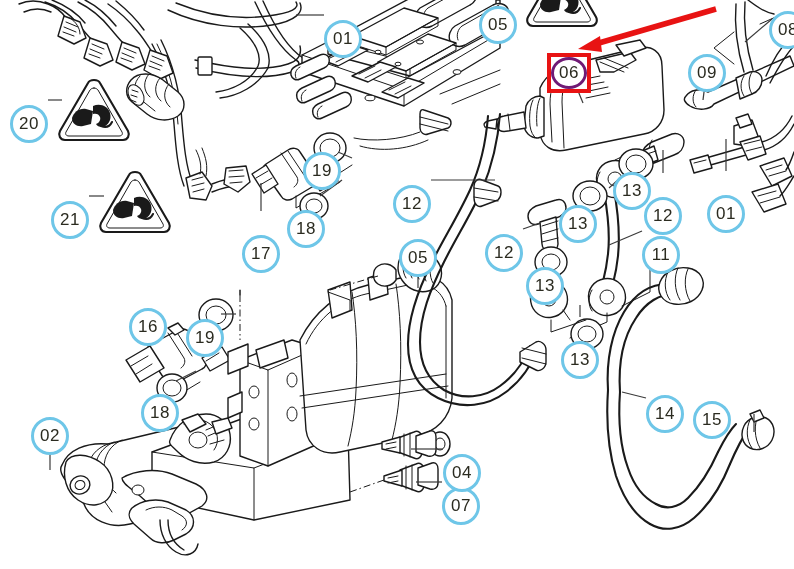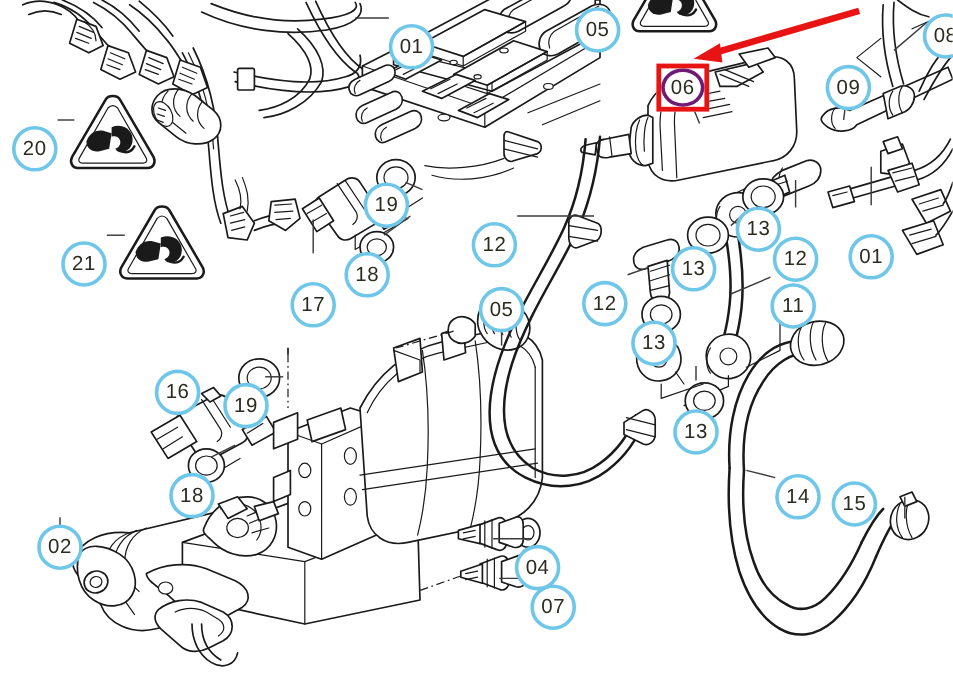--- a/index.html
+++ b/index.html
@@ -594,27 +594,27 @@
     <g>
       <line x1="716" y1="9" x2="592" y2="45" stroke="#e81313" stroke-width="5.5" stroke-linecap="butt"></line>
       <polygon points="578,49 600,36 602,52" fill="#e81313"></polygon>
     </g>
   </svg>
 
   <div id="overlay">
       <div class="callout" style="left: 343px; top: 15px;">
         <span class="cinner">01</span>
       </div>
-      <div class="callout" style="left: 50px; top: 432px;">
+      <div class="callout" style="left: 50px; top: 412px;">
         <span class="cinner">02</span>
       </div>
       <div class="callout" style="left: 461px; top: 482px;">
         <span class="cinner">07</span>
       </div>
-      <div class="callout" style="left: 448px; top: 449px;">
+      <div class="callout" style="left: 462px; top: 449px;">
         <span class="cinner">04</span>
       </div>
       <div class="callout" style="left: 418px; top: 234px;">
         <span class="cinner">05</span>
       </div>
       <div class="callout highlight" style="left: 569px; top: 49px;">
         <span class="cinner">06</span>
       </div>
       <div class="callout" style="left: 707px; top: 49px;">
         <span class="cinner">09</span>

